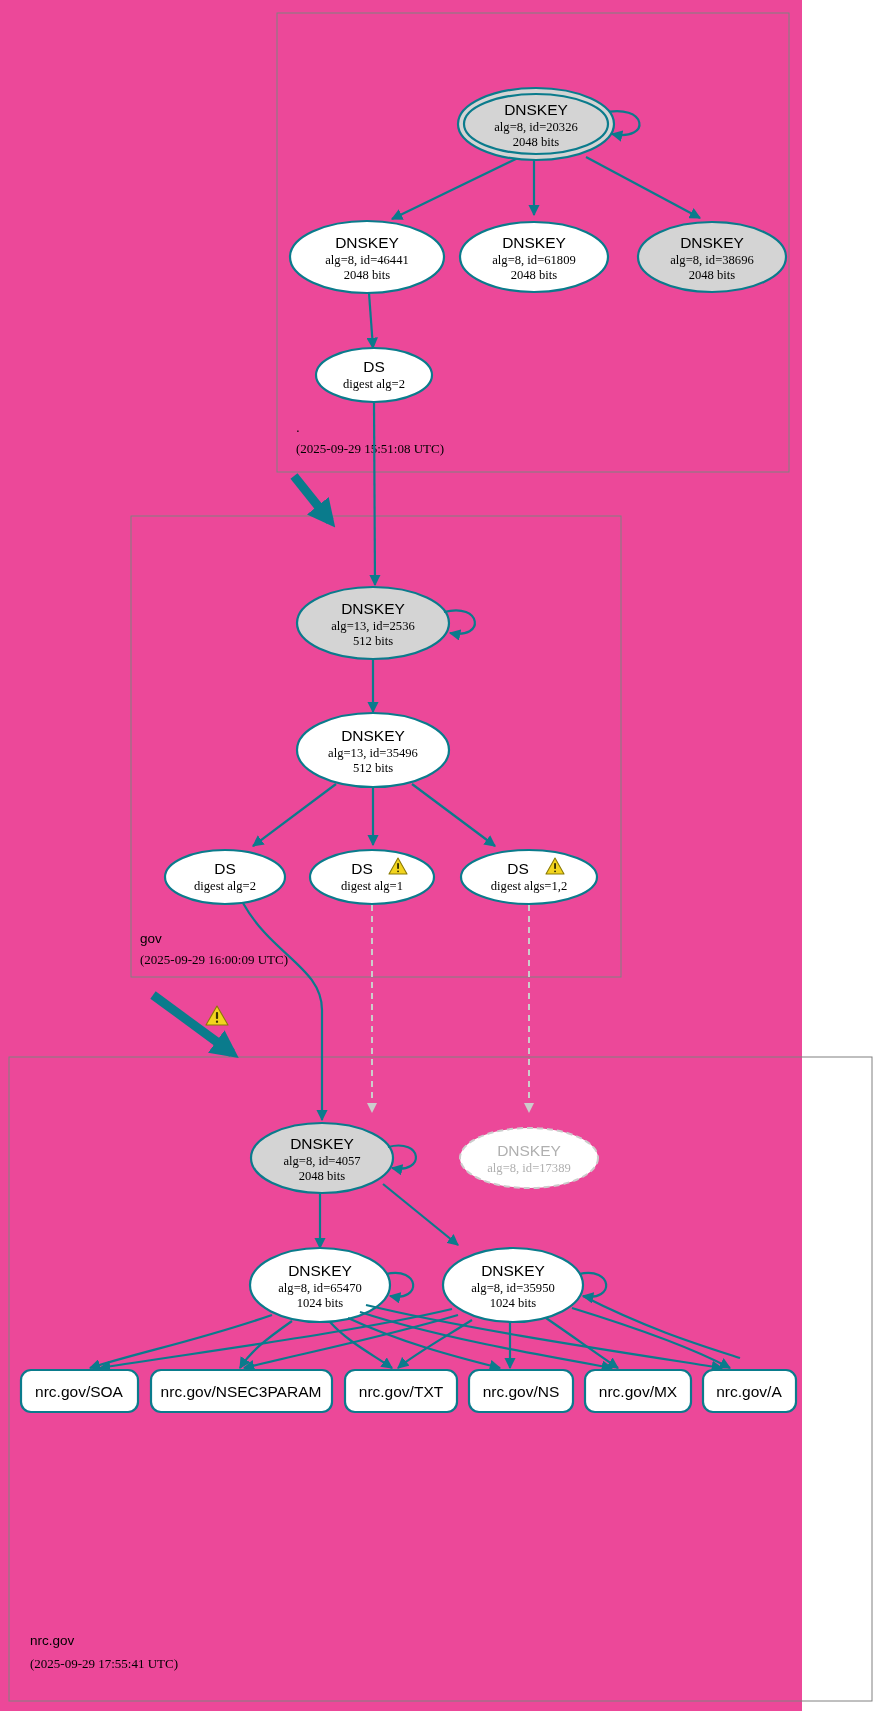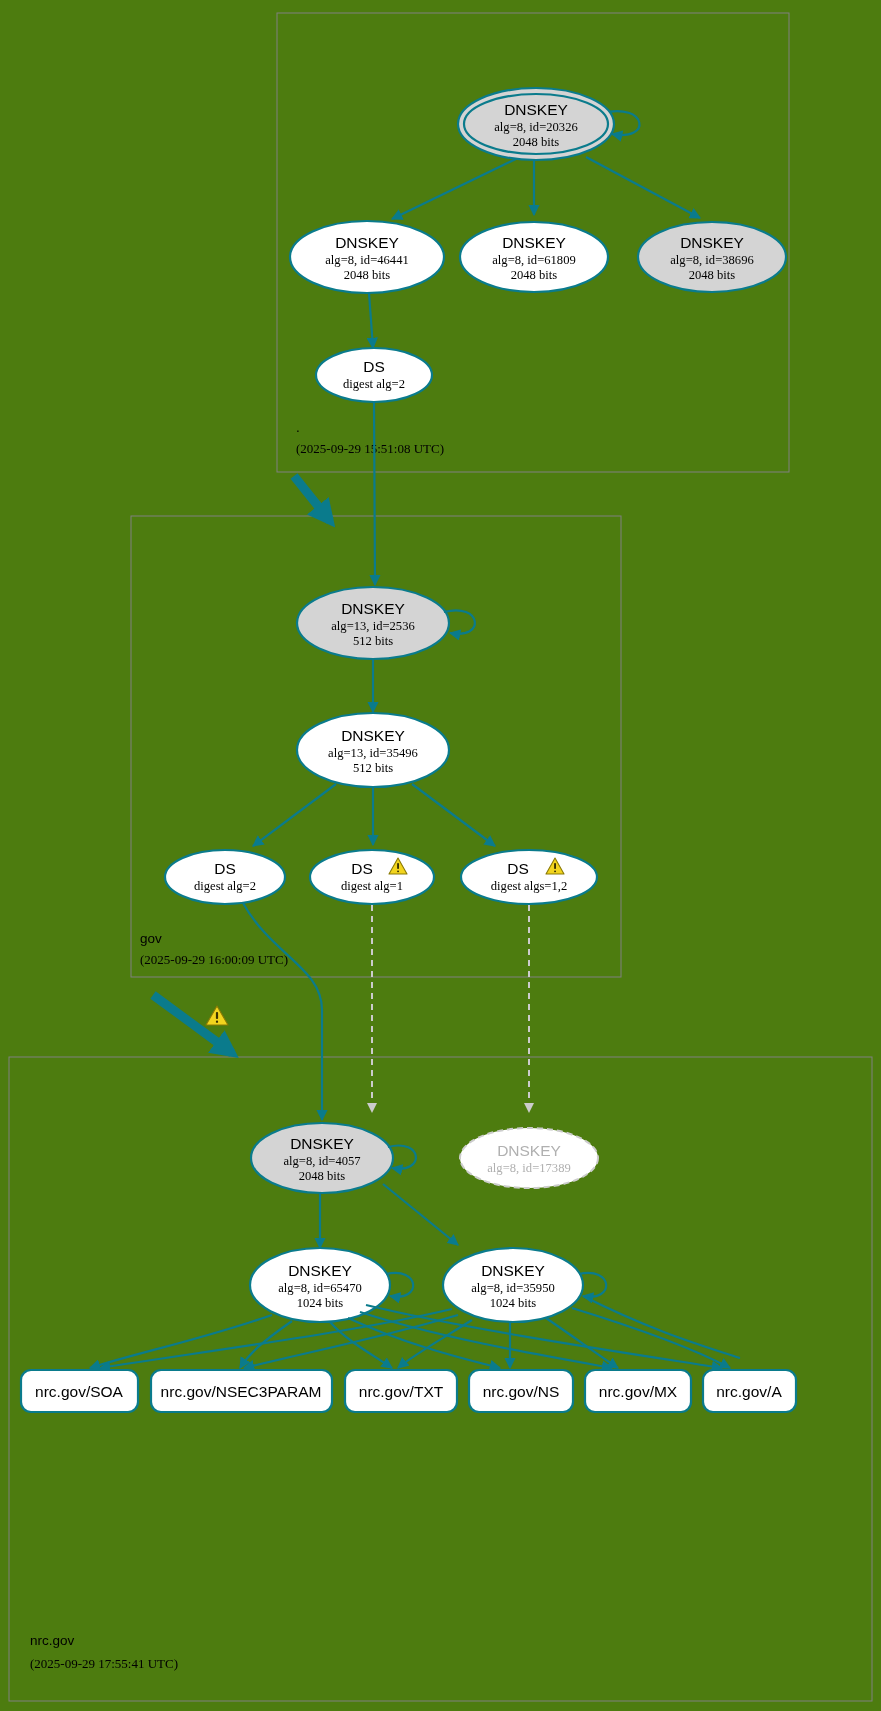--- a/index.html
+++ b/index.html
@@ -4,24 +4,24 @@
 <style>
   html, body {
     margin: 0;
     padding: 0;
     background: #ffffff;
   }
   body {
     font-family: "Liberation Sans", sans-serif;
   }
   #root-canvas {
-    width: 881px;
+    width: 802px;
     height: 1711px;
     position: relative;
-    background: #4d7c0f;
+    background: #ec4899;
   }
   svg#dnssec-graph {
     display: block;
   }
   .zone-box {
     fill: none;
     stroke: #808080;
     stroke-width: 1;
   }
   .node-ell {

